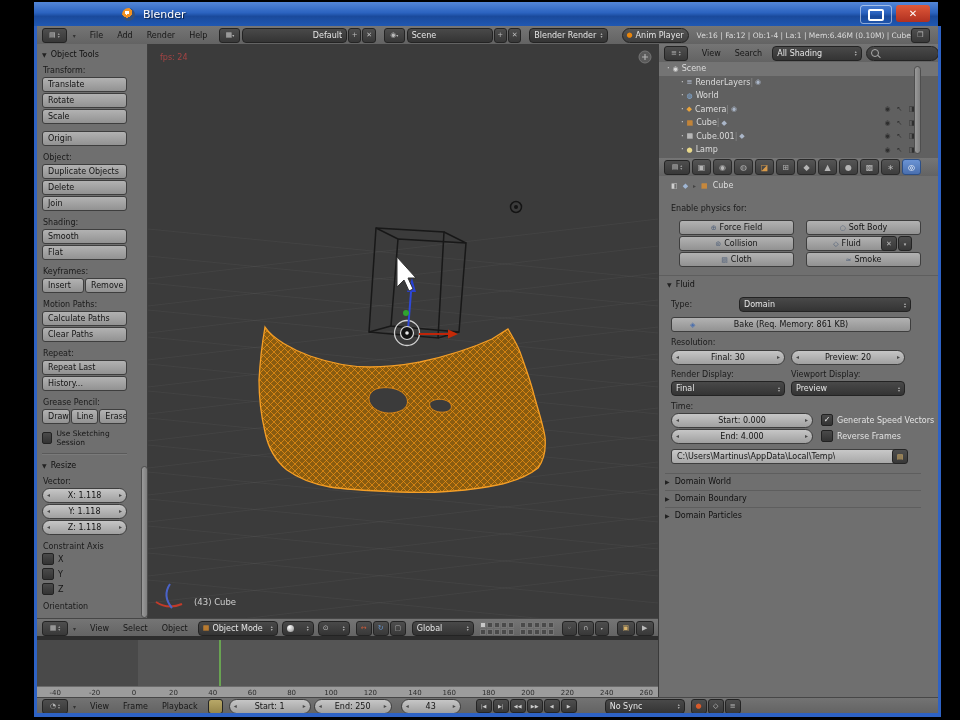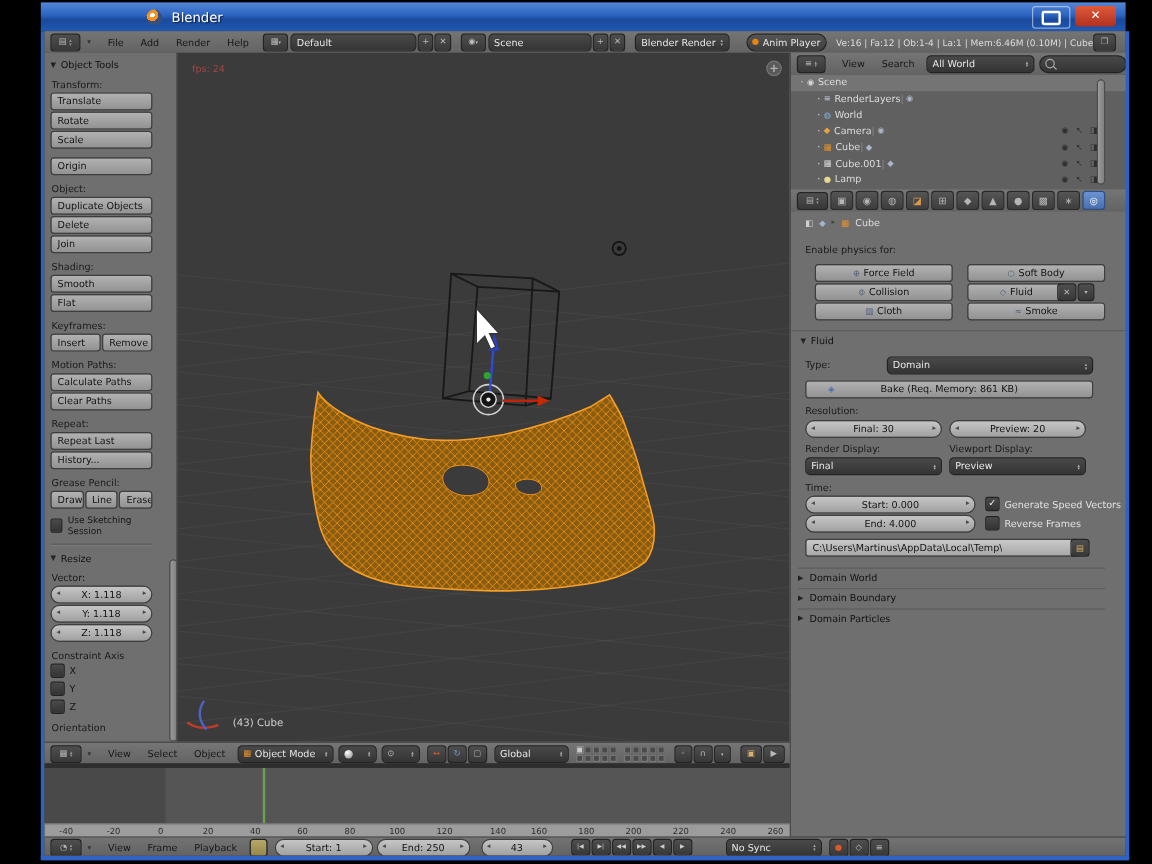--- a/index.html
+++ b/index.html
@@ -128,21 +128,21 @@
           <span class="ud">▴<br>▾</span>
         </div>
       <span style="color:#333;font-size:6px;margin-left:6px;">▾</span>
       <div id="info-menus" style="display:flex;">
           <span class="menu-txt">File</span>
           <span class="menu-txt">Add</span>
           <span class="menu-txt">Render</span>
           <span class="menu-txt">Help</span>
         </div>
       <div class="mini-btn" style="margin-left:12px;width:20px;">▦<span style="font-size:4px;">▾</span></div>
-      <div class="dd-dark" style="width:100px;margin-left:2px;">
+      <div class="dd-dark" style="width:100px;margin-left:2px;justify-content:flex-end;">
           <span>Default</span>
         </div>
       <div class="mini-btn">+</div>
       <div class="mini-btn">✕</div>
       <div class="mini-btn" style="margin-left:8px;width:20px;">◉<span style="font-size:4px;">▾</span></div>
       <div class="dd-dark" style="width:80px;margin-left:2px;">
           <span>Scene</span>
         </div>
       <div class="mini-btn">+</div>
       <div class="mini-btn">✕</div>
@@ -330,21 +330,21 @@
       <div class="hbar" style="left:0;top:0;width:280px;height:18px;position:absolute;">
         <div class="ed-icon">
             <span>≡</span>
             <span class="ud">▴<br>▾</span>
           </div>
         <div id="outliner-menus" style="display:flex;">
             <span class="menu-txt">View</span>
             <span class="menu-txt">Search</span>
           </div>
         <div class="dd-dark" style="width:88px;margin-left:10px;">
-            <span>All World</span>
+            <span>All Shading</span>
             <span class="ud">▴<br>▾</span>
           </div>
         <div class="dd-dark" style="width:70px;margin-left:4px;border-radius:8px;">
             <span class="mag"></span>
           </div>
       </div>
       <div class="outliner-body">
         <div id="outliner-rows">
             <div class="ol-row sel" style="padding-left: 8px;">
               <span style="margin-right: 3px;">·</span>

